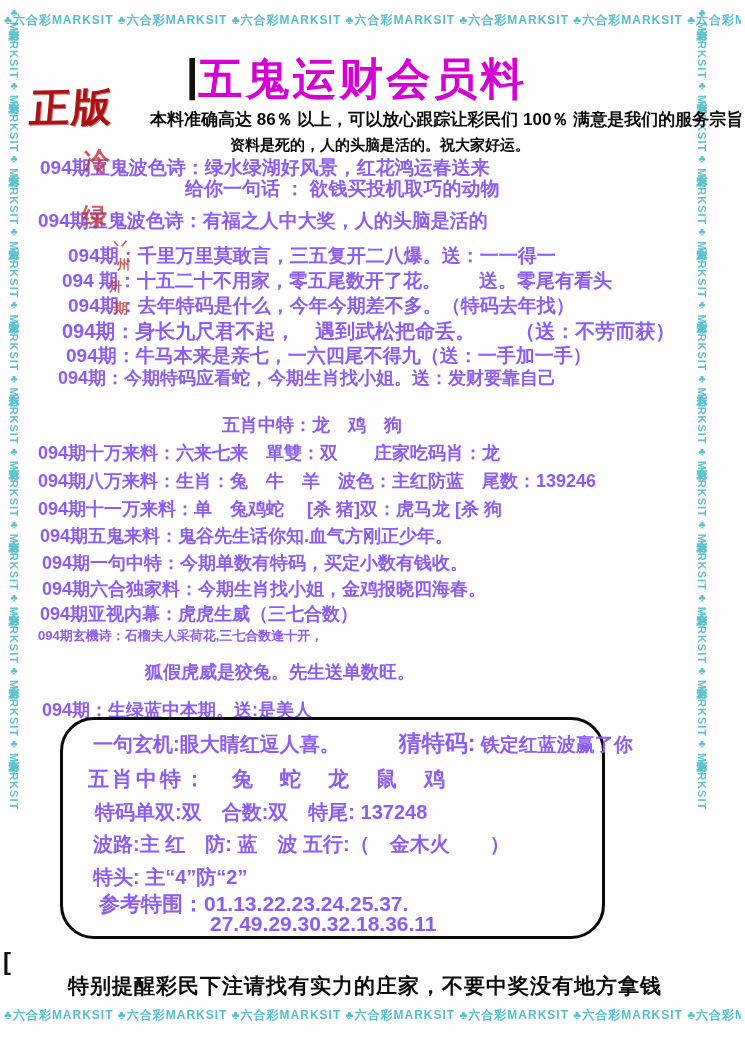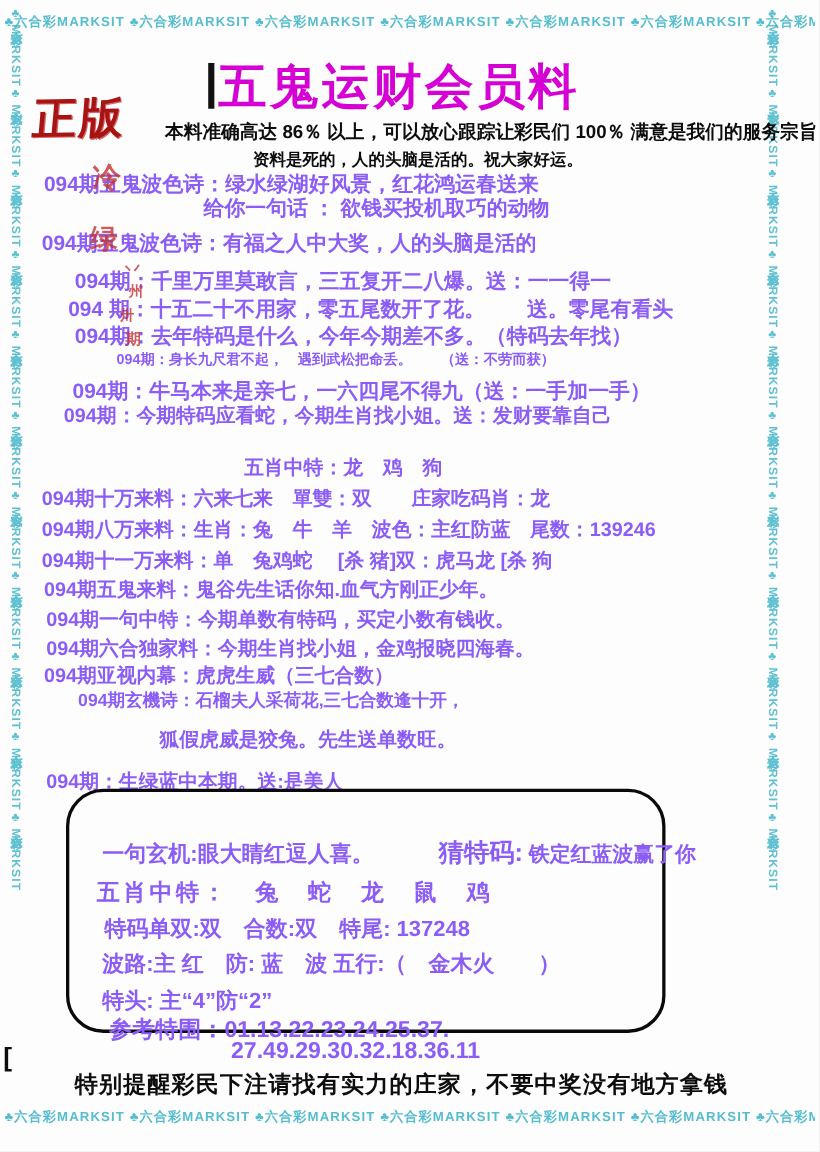--- a/index.html
+++ b/index.html
@@ -37,21 +37,21 @@
   
   .ln{position:absolute;font-weight:bold;white-space:nowrap;color:#8b5cf6;}
   
   .stampchar{position:absolute;color:#c23333;font-weight:bold;opacity:.8;
     font-family:"Liberation Serif","DejaVu Serif",serif;}
   
   .predict-box{
     position:absolute;left:60px;top:717px;width:545px;height:222px;
     border:3px solid #0a0a0a;border-radius:34px;box-sizing:border-box;
   }
-  .predict-box .ln{position:absolute;margin-top:32px;}
+  .predict-box .ln{position:absolute;}
   .guess-label{font-size:23px;}
   .bracket{position:absolute;left:3px;top:948px;font-size:24px;font-weight:bold;}
   .warning{position:absolute;left:68px;top:972px;font-size:21px;font-weight:bold;letter-spacing:1px;white-space:nowrap;text-align:right;}
 </style>
 </head>
 <body>
 
 <div class="page">
 
   <div class="border-h top">♣六合彩MARKSIT ♣六合彩MARKSIT ♣六合彩MARKSIT ♣六合彩MARKSIT ♣六合彩MARKSIT ♣六合彩MARKSIT ♣六合彩MARKSIT ♣六合彩MARKSIT</div>
@@ -65,32 +65,32 @@
   </div>
   <div class="tagline">本料准确高达 86％ 以上，可以放心跟踪让彩民们 100％ 满意是我们的服务宗旨！</div>
   <div class="motto">资料是死的，人的头脑是活的。祝大家好运。</div>
 
   <div class="ln" style="left:40px;top:155px;font-size:19px;">094期五鬼波色诗：绿水绿湖好风景，红花鸿运春送来</div>
   <div class="ln" style="left:185px;top:176px;font-size:19px;">给你一句话 ： 欲钱买投机取巧的动物</div>
   <div class="ln" style="left:38px;top:208px;font-size:19px;">094期五鬼波色诗：有福之人中大奖，人的头脑是活的</div>
   <div class="ln" style="left:68px;top:243px;font-size:19px;">094期：千里万里莫敢言，三五复开二八爆。送：一一得一</div>
   <div class="ln" style="left:62px;top:268px;font-size:19px;">094 期：十五二十不用家，零五尾数开了花。　　送。零尾有看头</div>
   <div class="ln" style="left:68px;top:293px;font-size:19px;">094期：去年特码是什么，今年今期差不多。（特码去年找）</div>
-  <div class="ln" style="left:62px;top:318px;font-size:13px;margin-left:44px;">094期：身长九尺君不起，　遇到武松把命丢。　　（送：不劳而获）</div>
+  <div class="ln" style="left:62px;top:318px;font-size:20px;">094期：身长九尺君不起，　遇到武松把命丢。　　（送：不劳而获）</div>
   <div class="ln" style="left:66px;top:343px;font-size:19px;">094期：牛马本来是亲七，一六四尾不得九（送：一手加一手）</div>
   <div class="ln" style="left:58px;top:366px;font-size:18px;">094期：今期特码应看蛇，今期生肖找小姐。送：发财要靠自己</div>
   <div class="ln" style="left:222px;top:413px;font-size:18px;">五肖中特：龙　鸡　狗</div>
   <div class="ln" style="left:38px;top:441px;font-size:18px;">094期十万来料：六来七来　單雙：双　　庄家吃码肖：龙</div>
   <div class="ln" style="left:38px;top:469px;font-size:18px;">094期八万来料：生肖：兔　牛　羊　波色：主红防蓝　尾数：139246</div>
   <div class="ln" style="left:38px;top:497px;font-size:18px;">094期十一万来料：单　兔鸡蛇　 [杀 猪]双：虎马龙 [杀 狗</div>
   <div class="ln" style="left:40px;top:524px;font-size:18px;">094期五鬼来料：鬼谷先生话你知.血气方刚正少年。</div>
   <div class="ln" style="left:42px;top:551px;font-size:18px;">094期一句中特：今期单数有特码，买定小数有钱收。</div>
   <div class="ln" style="left:42px;top:577px;font-size:18px;">094期六合独家料：今期生肖找小姐，金鸡报晓四海春。</div>
   <div class="ln" style="left:40px;top:602px;font-size:18px;">094期亚视内幕：虎虎生威（三七合数）</div>
-  <div class="ln" style="left:38px;top:627px;font-size:16px;margin-left:33px;">094期玄機诗：石榴夫人采荷花,三七合数逢十开，</div>
+  <div class="ln" style="left:38px;top:627px;font-size:13px;">094期玄機诗：石榴夫人采荷花,三七合数逢十开，</div>
   <div class="ln" style="left:145px;top:660px;font-size:18px;">狐假虎威是狡兔。先生送单数旺。</div>
   <div class="ln" style="left:42px;top:698px;font-size:18px;">094期：生绿蓝中本期。送:是美人</div>
 
   <div class="stampchar" style="left:84px;top:144px;font-size:26px;">冷</div>
   <div class="stampchar" style="left:82px;top:200px;font-size:25px;">绿</div>
   <div class="stampchar" style="left:114px;top:236px;font-size:13px;">丷</div>
   <div class="stampchar" style="left:117px;top:256px;font-size:13px;">州</div>
   <div class="stampchar" style="left:109px;top:278px;font-size:13px;">卅</div>
   <div class="stampchar" style="left:114px;top:300px;font-size:14px;">期</div>
 

